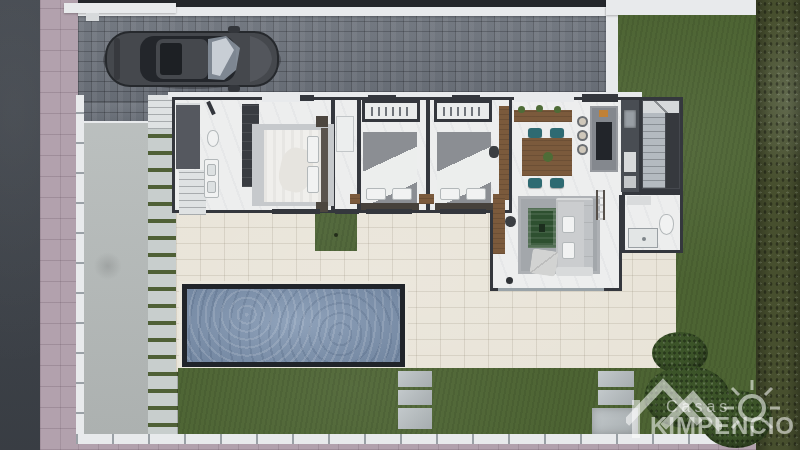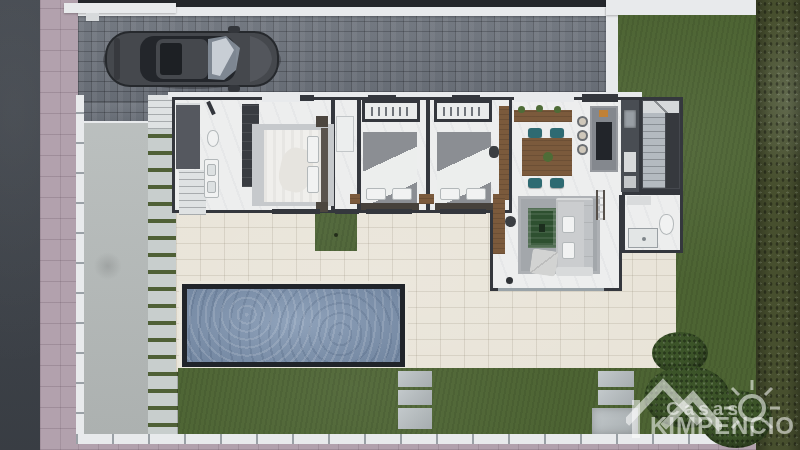--- a/index.html
+++ b/index.html
@@ -55,21 +55,21 @@
   .woodf{background-color:var(--wood);background-image:
     repeating-linear-gradient(0deg,rgba(0,0,0,.12) 0 1px,transparent 1px 5px);}
   .fix{background:#f1f2f2;border:1px solid #b3b8ba;border-radius:2px;}
   .stone{background:#b9c0c3;background-image:linear-gradient(135deg,rgba(255,255,255,.14),rgba(0,0,0,.10));}
   .bush{border-radius:50%;background-color:#3c5429;background-image:
     radial-gradient(rgba(0,0,0,.32) 1px,transparent 1.6px),
     radial-gradient(rgba(222,232,216,.20) 1px,transparent 1.5px);
     background-size:5px 6px,8px 7px;box-shadow:inset -4px -5px 9px rgba(0,0,0,.32);}
   .teal{background:var(--chair-teal);border-radius:3px;box-shadow:0 1px 1px rgba(0,0,0,.3);}
   .wm{color:var(--watermark);}
-  .wm-txt-sm{font-size:19px;letter-spacing:4px;font-weight:700;}
+  .wm-txt-sm{font-size:16px;letter-spacing:4px;font-weight:400;}
   .wm-txt-lg{font-size:24px;letter-spacing:1px;font-weight:700;}
 </style>
 </head>
 <body>
 
 <div class="scene">
 
   <div class="a road" style="left:0;top:0;width:40px;height:450px"></div>
   <div class="a sidewalk" style="left:40px;top:0;width:38px;height:450px"></div>
   <div class="a sidewalk" style="left:78px;top:444px;width:722px;height:6px"></div>

